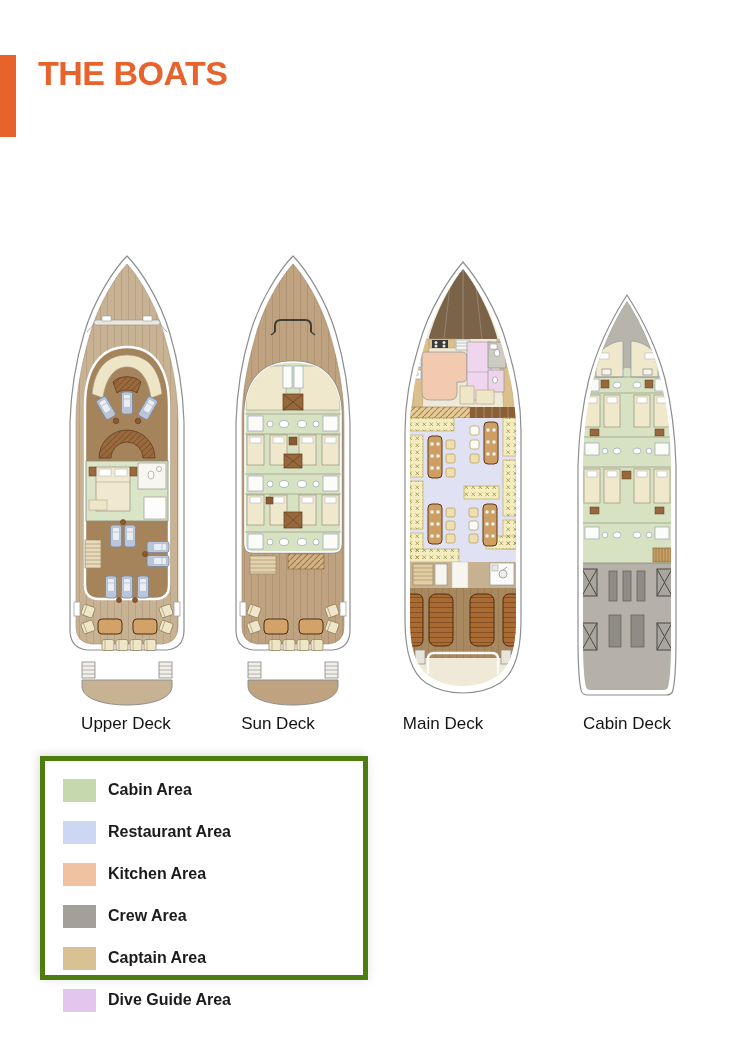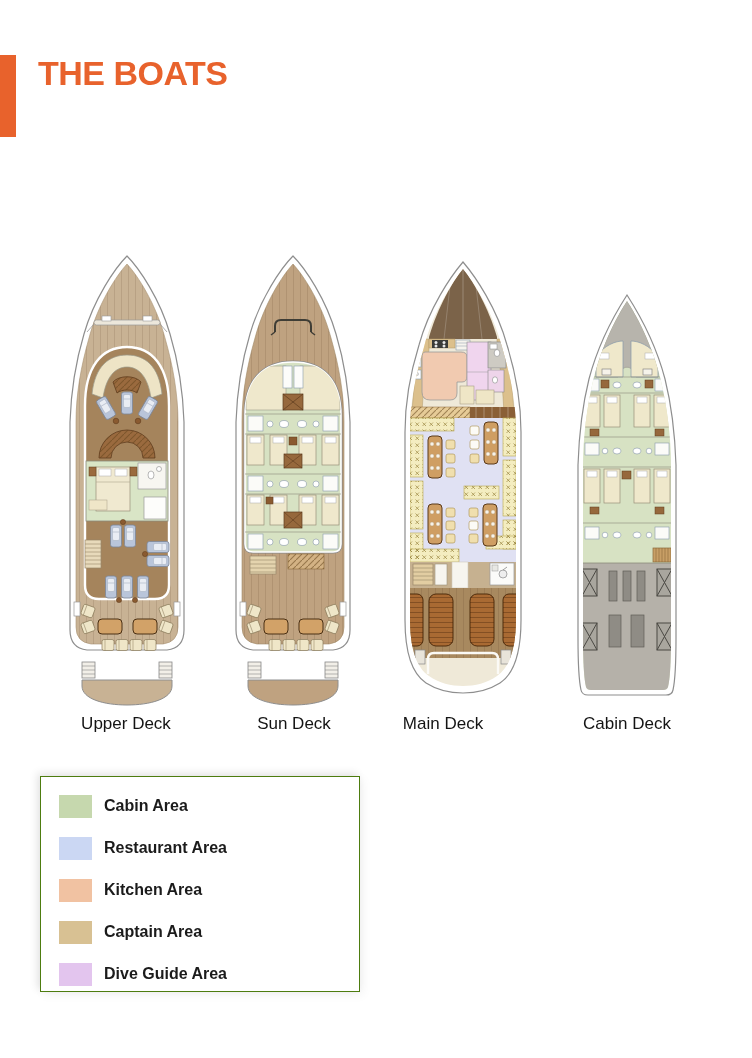--- a/index.html
+++ b/index.html
@@ -8,22 +8,22 @@
   
   .accent-bar{position:absolute;left:0;top:55px;width:16px;height:82px;background:#E8622C;}
   .titles{position:absolute;left:38px;top:53px;line-height:41px;font-weight:bold;letter-spacing:-0.5px;}
   .title-line1{font-size:34px;color:#E8622C;}
   .title-line2{font-size:34px;color:#1B1B1B;}
   
   .deck-svg{position:absolute;}
   .deck-label{position:absolute;top:714px;width:140px;text-align:center;
               font-size:17px;font-weight:normal;color:#141414;}
   
-  .legend-card{position:absolute;left:40px;top:776px;width:318px;height:214px;background:#fff;
-               border:1px solid #4d7c0f;
+  .legend-card{position:absolute;left:40px;top:756px;width:318px;height:214px;background:#fff;
+               border:5px solid #4d7c0f;
                box-shadow:-3px -3px 8px rgba(0,0,0,0.10), 3px 3px 10px rgba(0,0,0,0.05);}
   .legend-item{display:flex;align-items:center;height:30px;margin-left:18px;margin-top:12px;}
   .legend-item:first-child{margin-top:14px;}
   .swatch{width:33px;height:23px;flex:0 0 33px;}
   .legend-label{margin-left:12px;font-size:16px;font-weight:bold;color:#1b1b1b;}
 </style>
 </head>
 <body>
 
 <div class="page">
@@ -512,38 +512,42 @@
           <line x1="32" y1="330" x2="17" y2="357" stroke="#4a4843" stroke-width="1"></line>
           <rect x="92" y="330" width="15" height="27" fill="#a9a69e" stroke="#4a4843" stroke-width="1"></rect>
           <line x1="92" y1="330" x2="107" y2="357" stroke="#4a4843" stroke-width="1"></line>
           <line x1="107" y1="330" x2="92" y2="357" stroke="#4a4843" stroke-width="1"></line>
         </g>
       </g>
     </g>
   </svg>
 
   <div class="deck-label" style="left:56px">Upper Deck</div>
-  <div class="deck-label" style="left:224px">Sun Deck</div>
+  <div class="deck-label" style="left:208px">Sun Deck</div>
   <div class="deck-label" style="left:373px">Main Deck</div>
   <div class="deck-label" style="left:557px">Cabin Deck</div>
 
   <div class="legend-card">
     <div class="legend-item">
       <span class="swatch" style="background-color: rgb(198, 216, 174);"></span>
       <span class="legend-label">Cabin Area</span>
     </div>
     <div class="legend-item">
       <span class="swatch" style="background-color: rgb(203, 215, 243);"></span>
       <span class="legend-label">Restaurant Area</span>
     </div>
     <div class="legend-item">
       <span class="swatch" style="background-color: rgb(241, 194, 162);"></span>
       <span class="legend-label">Kitchen Area</span>
     </div>
     <div class="legend-item">
+      <span class="swatch" style="background-color: rgb(164, 160, 153);"></span>
+      <span class="legend-label">Crew Area</span>
+    </div>
+    <div class="legend-item">
       <span class="swatch" style="background-color: rgb(216, 193, 147);"></span>
       <span class="legend-label">Captain Area</span>
     </div>
     <div class="legend-item">
       <span class="swatch" style="background-color: rgb(227, 197, 238);"></span>
       <span class="legend-label">Dive Guide Area</span>
     </div>
   </div>
 
 </div>

